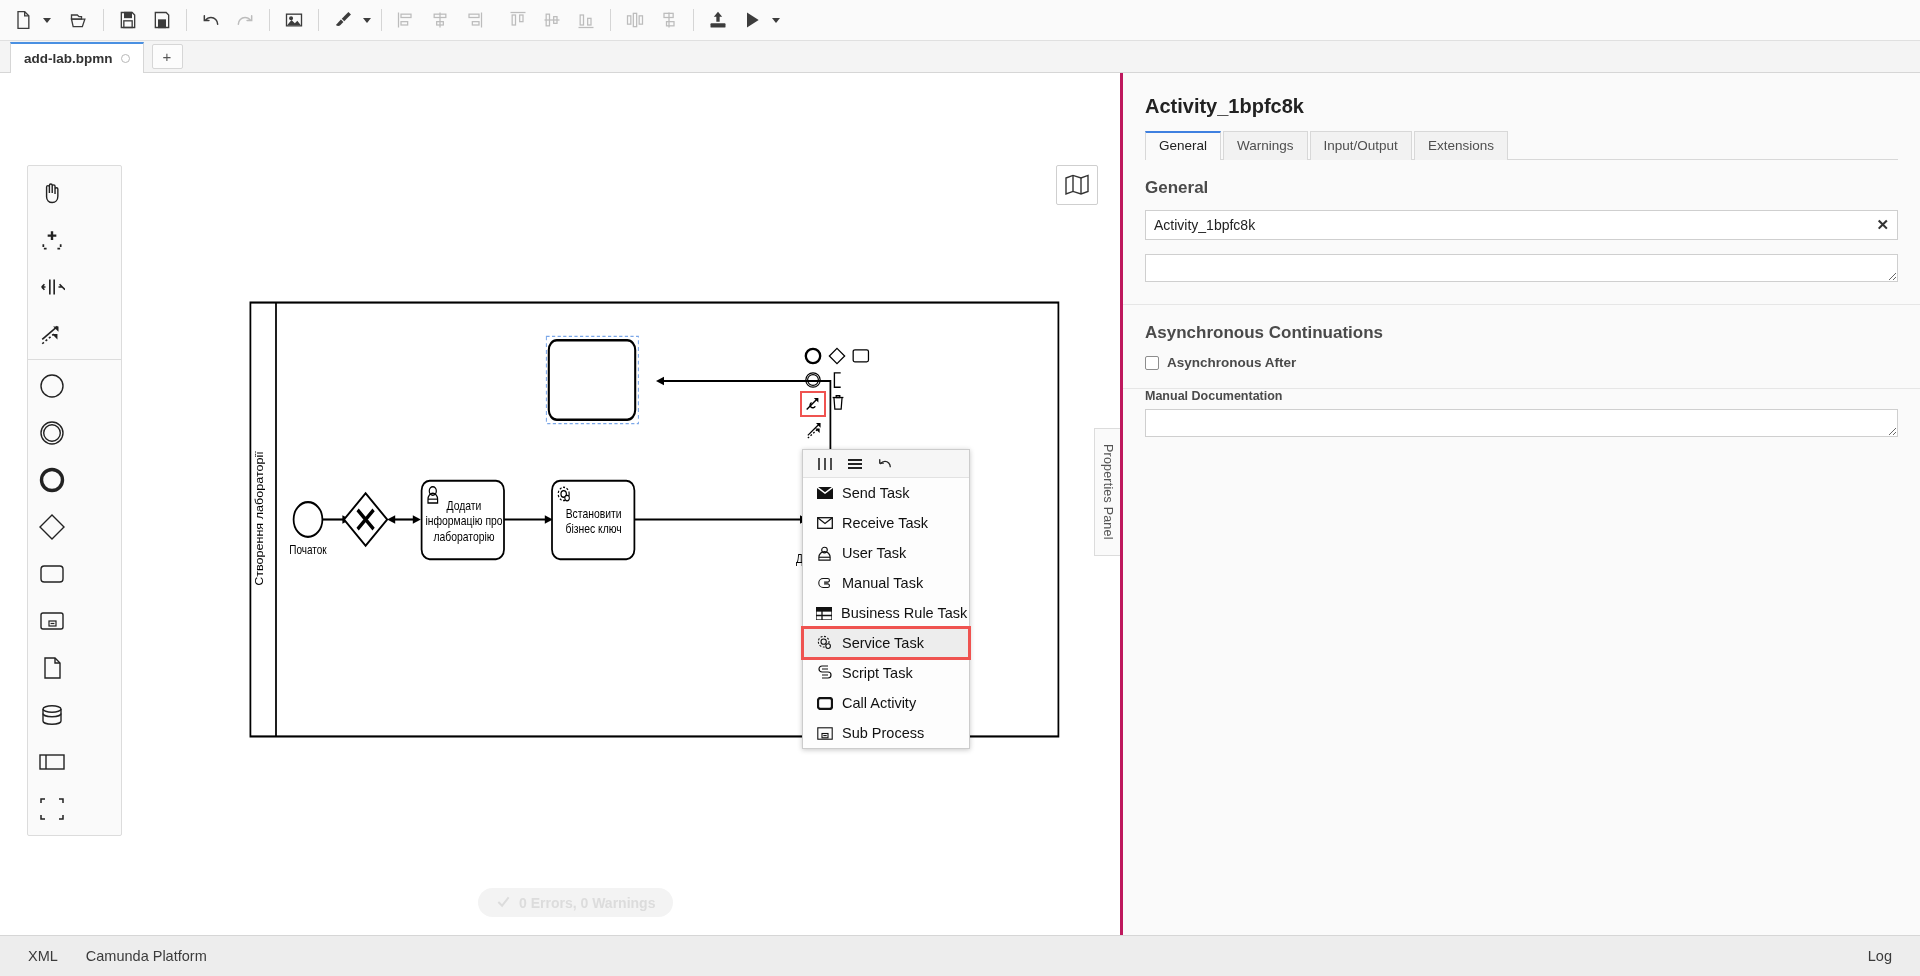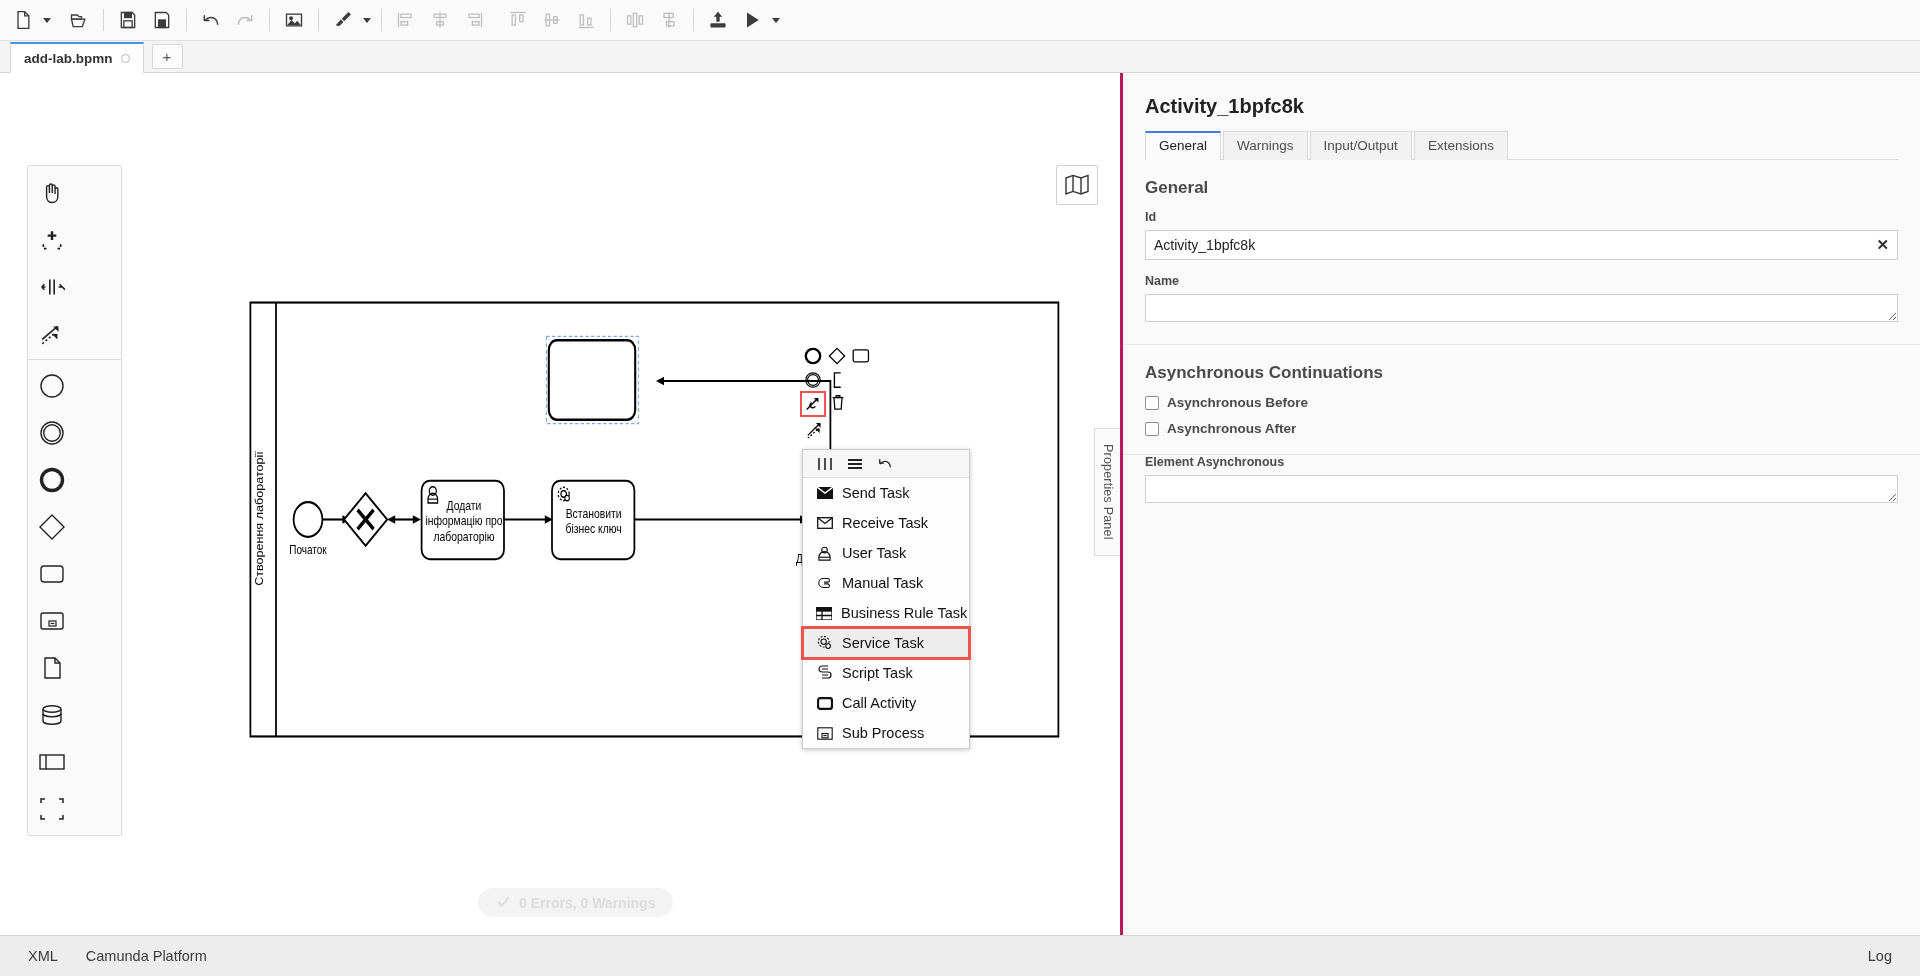--- a/index.html
+++ b/index.html
@@ -652,44 +652,38 @@
 
       <div class="props-tabs">
         <div class="ptab active">General</div>
         <div class="ptab">Warnings</div>
         <div class="ptab">Input/Output</div>
         <div class="ptab">Extensions</div>
       </div>
 
       <div class="sect-title">General</div>
 
-      <div class="field-label">Id</div>
       <div class="in-wrap">
         <input class="txt-input" value="Activity_1bpfc8k" style="">
         <span class="clear-x">✕</span>
       </div>
 
-      <div class="field-label">Name</div>
       <div class="in-wrap">
         <textarea class="txt-area" style=""></textarea>
       </div>
 
       <div class="props-divider"></div>
       <div class="sect-title">Asynchronous Continuations</div>
       <div class="chk-row">
         <span class="chk-box"></span>
-        <span class="chk-label">Asynchronous Before</span>
-      </div>
-      <div class="chk-row">
-        <span class="chk-box"></span>
         <span class="chk-label">Asynchronous After</span>
       </div>
 
       <div class="props-divider"></div>
-      <div class="field-label">Element Asynchronous</div>
+      <div class="field-label">Manual Documentation</div>
       <div class="in-wrap">
         <textarea class="txt-area" style=""></textarea>
       </div>
     </div>
   </div>
 
   <div class="statusbar">
     <div class="sb-btn">XML</div>
     <div class="sb-btn">Camunda Platform</div>
     <div class="sb-spacer"></div>

